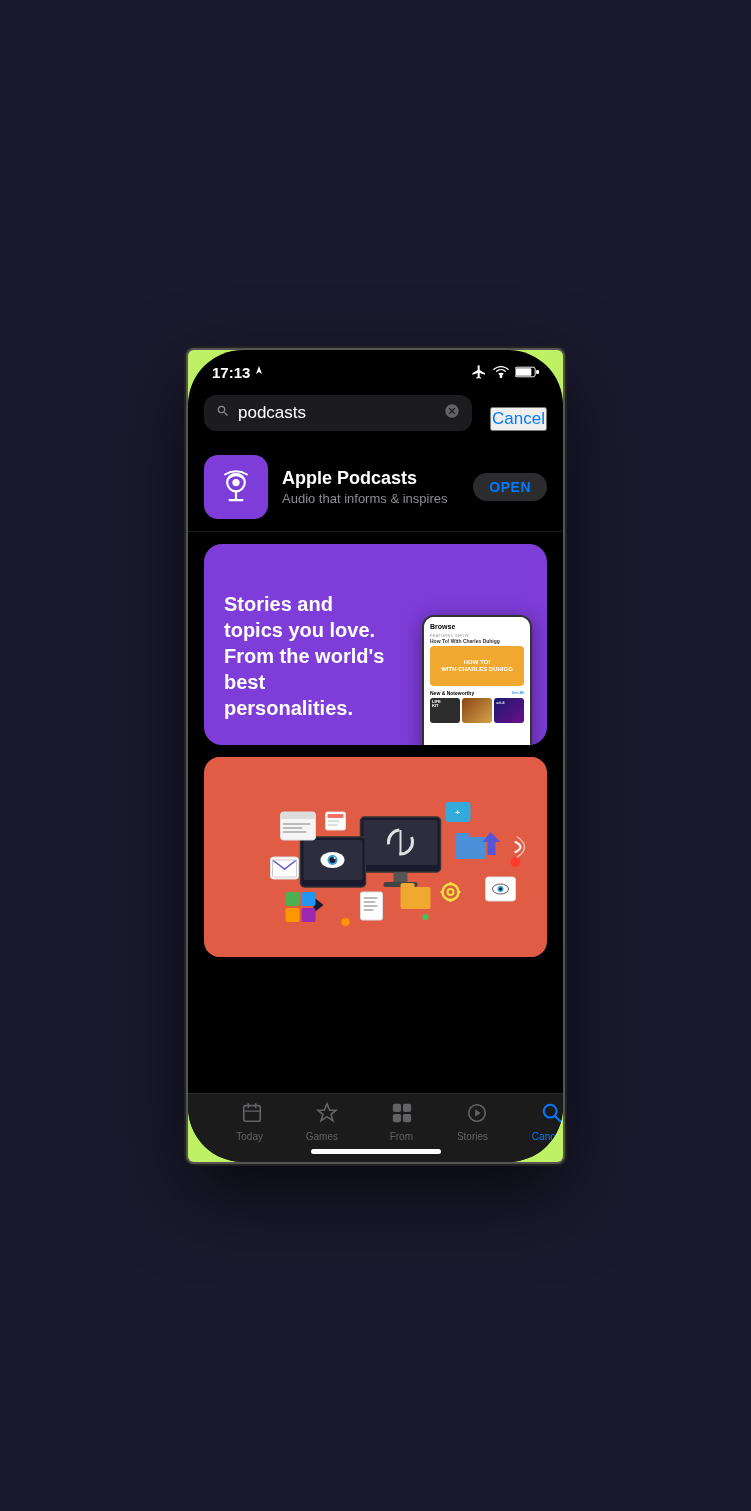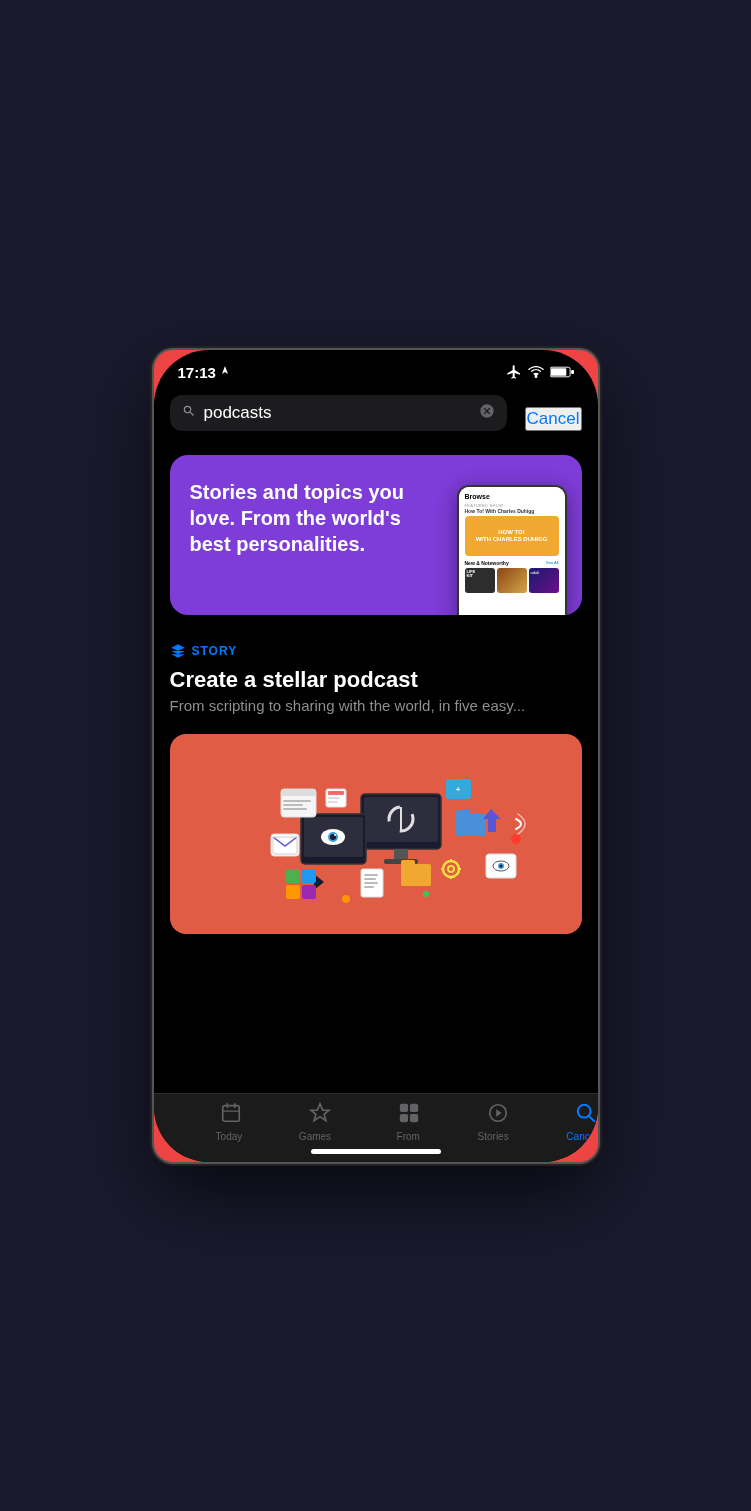--- a/index.html
+++ b/index.html
@@ -7,24 +7,24 @@
     body {
       background: #1a1a2e;
       display: flex;
       justify-content: center;
       align-items: center;
       min-height: 100vh;
       font-family: -apple-system, BlinkMacSystemFont, 'SF Pro Display', 'Helvetica Neue', Arial, sans-serif;
     }
 
     .phone-frame {
-      width: 444px;
+      width: 375px;
       height: 812px;
-      background: #ef4444;
-      border-radius: 19px;
+      background: #bef264;
+      border-radius: 6px;
       position: relative;
       box-shadow:
         0 0 0 2px #555,
         0 0 0 4px #222,
         0 30px 80px rgba(0,0,0,0.7);
       overflow: hidden;
     }
 
     
     .notch {
@@ -181,20 +181,21 @@
       display: flex;
       align-items: stretch;
       min-height: 160px;
       position: relative;
     }
 
     .banner-text-area {
       padding: 24px 20px;
       flex: 1;
       z-index: 2;
+      margin-top: 23px;
     }
 
     .banner-headline {
       color: #fff;
       font-size: 20px;
       font-weight: 700;
       line-height: 1.3;
     }
 
     .banner-phone-mockup {
@@ -444,20 +445,39 @@
               <path d="M12 2C6.47 2 2 6.47 2 12s4.47 10 10 10 10-4.47 10-10S17.53 2 12 2zm5 13.59L15.59 17 12 13.41 8.41 17 7 15.59 10.59 12 7 8.41 8.41 7 12 10.59 15.59 7 17 8.41 13.41 12 17 15.59z"></path>
             </svg>
           </div>
         </div>
         <button class="cancel-btn">Cancel</button>
       </div>
     </div>
 
     <div class="content">
 
+      <div class="app-result">
+        <div class="app-icon">
+
+          <svg width="44" height="44" viewBox="0 0 60 60" fill="none">
+            <circle cx="30" cy="24" r="12" stroke="white" stroke-width="3" fill="none"></circle>
+            <circle cx="30" cy="24" r="5" fill="white"></circle>
+            <line x1="30" y1="36" x2="30" y2="48" stroke="white" stroke-width="3"></line>
+            <line x1="20" y1="48" x2="40" y2="48" stroke="white" stroke-width="3"></line>
+
+            <path d="M20 18 Q30 10 40 18" stroke="white" stroke-width="2.5" fill="none" stroke-linecap="round"></path>
+            <path d="M15 13 Q30 4 45 13" stroke="white" stroke-width="2.5" fill="none" stroke-linecap="round"></path>
+          </svg>
+        </div>
+        <div class="app-info">
+          <div class="app-name">Apple Podcasts</div>
+          <div class="app-subtitle">Audio that informs &amp; inspires</div>
+        </div>
+        <button class="open-btn">OPEN</button>
+      </div>
 
       <div class="purple-banner">
         <div class="banner-text-area">
           <div class="banner-headline">Stories and topics you love. From the world's best personalities.</div>
         </div>
         <div class="banner-phone-mockup">
           <div class="mockup-phone">
             <div class="mockup-screen-content">
               <div class="mockup-browse-title">Browse</div>
               <div class="mockup-featured-label">FEATURED SHOW</div>
@@ -476,30 +496,20 @@
                 <div class="mockup-mini-card mockup-mini-card-2"></div>
                 <div class="mockup-mini-card mockup-mini-card-3">
                   <div style="color:#fff;font-size:4px;padding:2px;">adult</div>
                 </div>
               </div>
             </div>
           </div>
         </div>
       </div>
 
-      <div class="story-section">
-        <div class="story-label">
-          <svg width="16" height="16" viewBox="0 0 24 24" fill="#007aff">
-            <path d="M12 2L2 7l10 5 10-5-10-5zM2 17l10 5 10-5M2 12l10 5 10-5"></path>
-          </svg>
-          <span class="story-tag">STORY</span>
-        </div>
-        <div class="story-title">Create a stellar podcast</div>
-        <div class="story-subtitle">From scripting to sharing with the world, in five easy...</div>
-      </div>
 
       <div class="story-image">
 
         <svg class="story-illustration" viewBox="0 0 340 200" xmlns="http://www.w3.org/2000/svg">
 
           <rect width="340" height="200" fill="#e05c44"></rect>
 
           <rect x="155" y="60" width="80" height="55" rx="4" fill="#1a1a2e" stroke="#333" stroke-width="1.5"></rect>
           <rect x="158" y="63" width="74" height="45" rx="2" fill="#2d2d3e"></rect>
 

